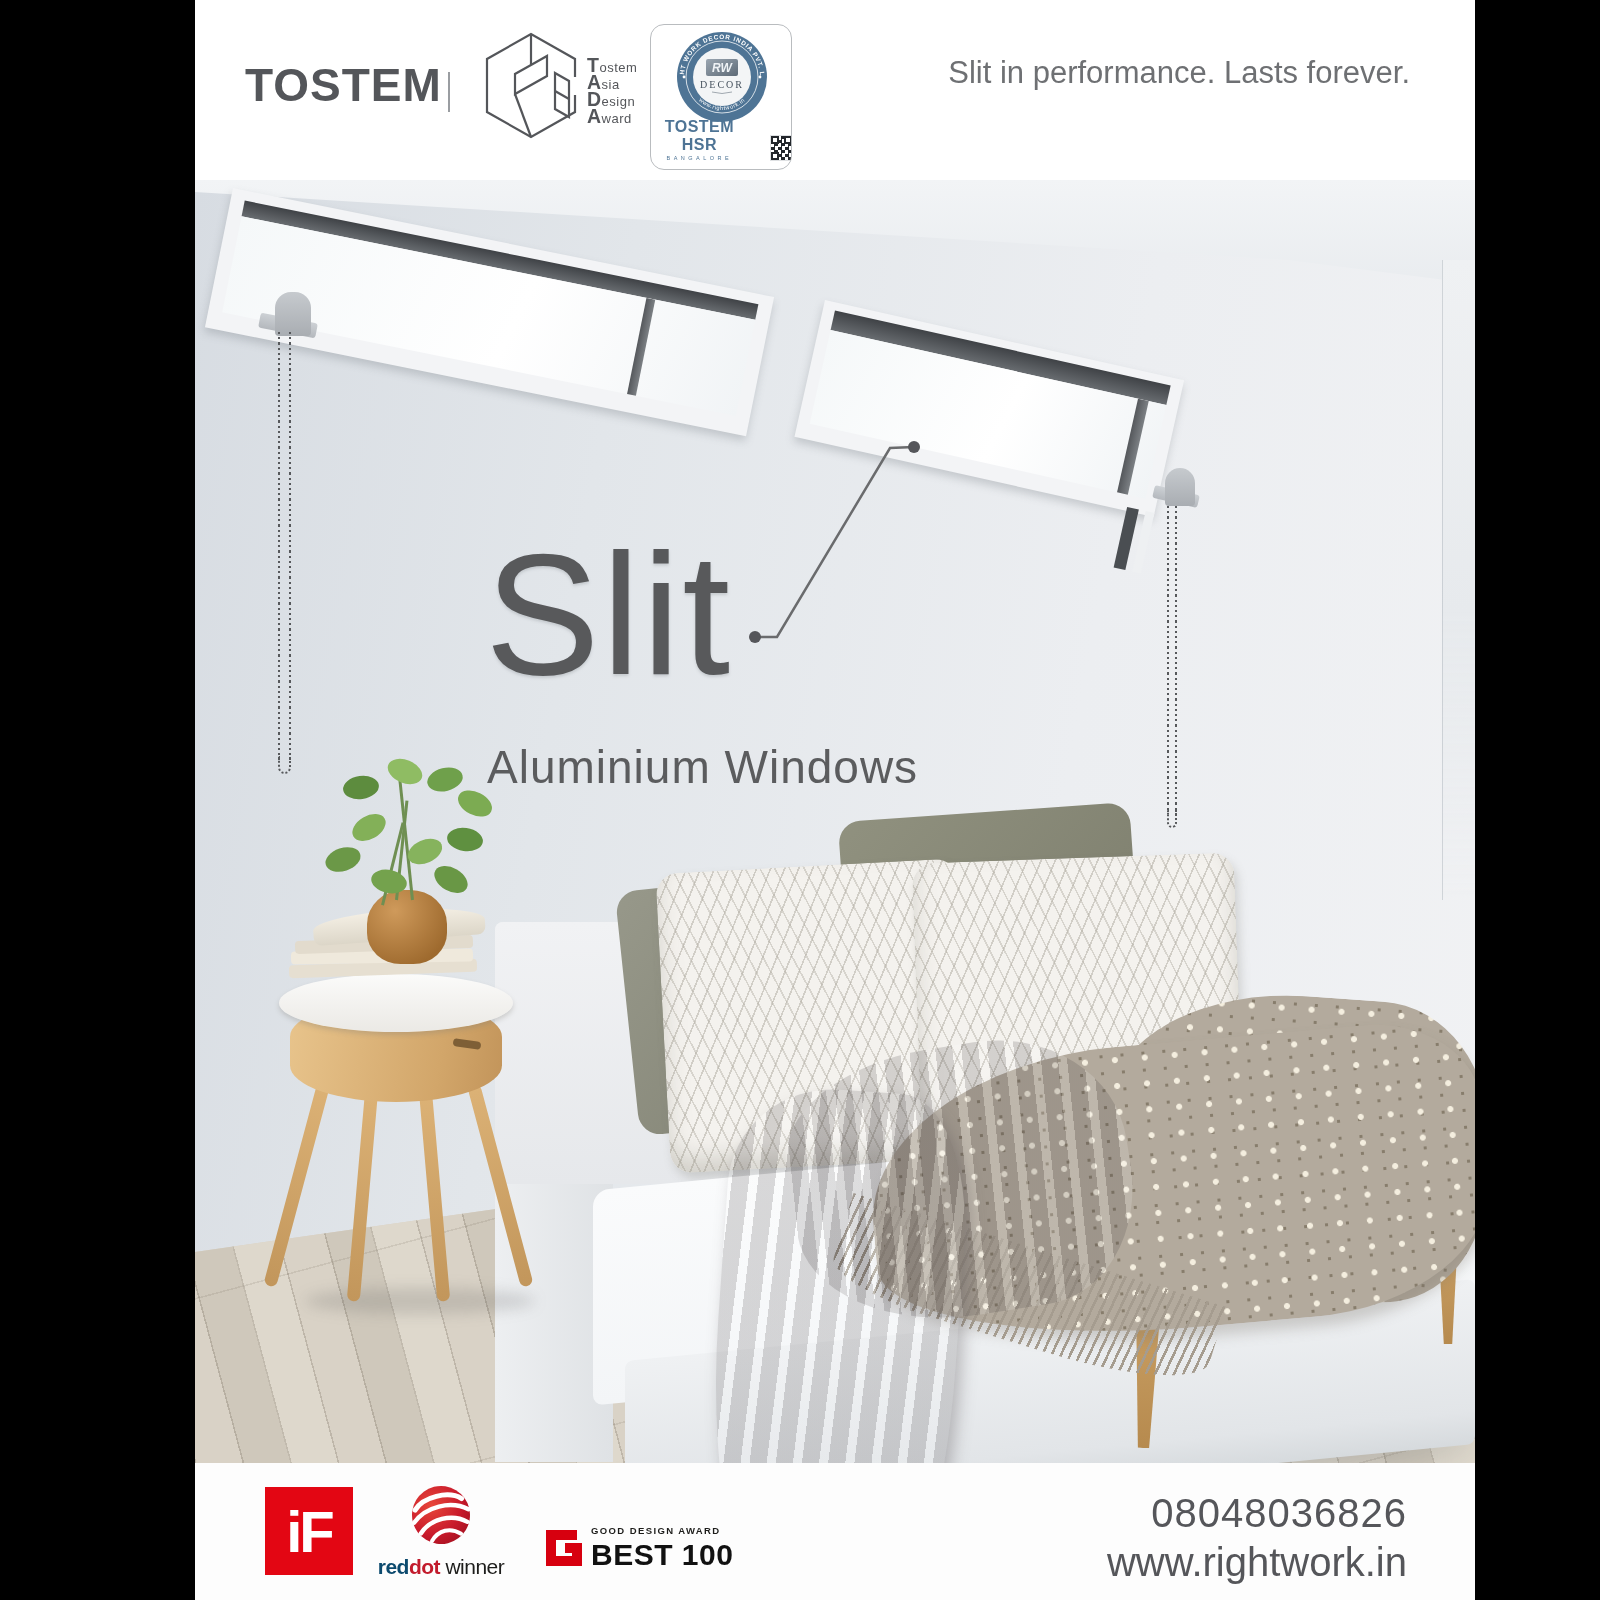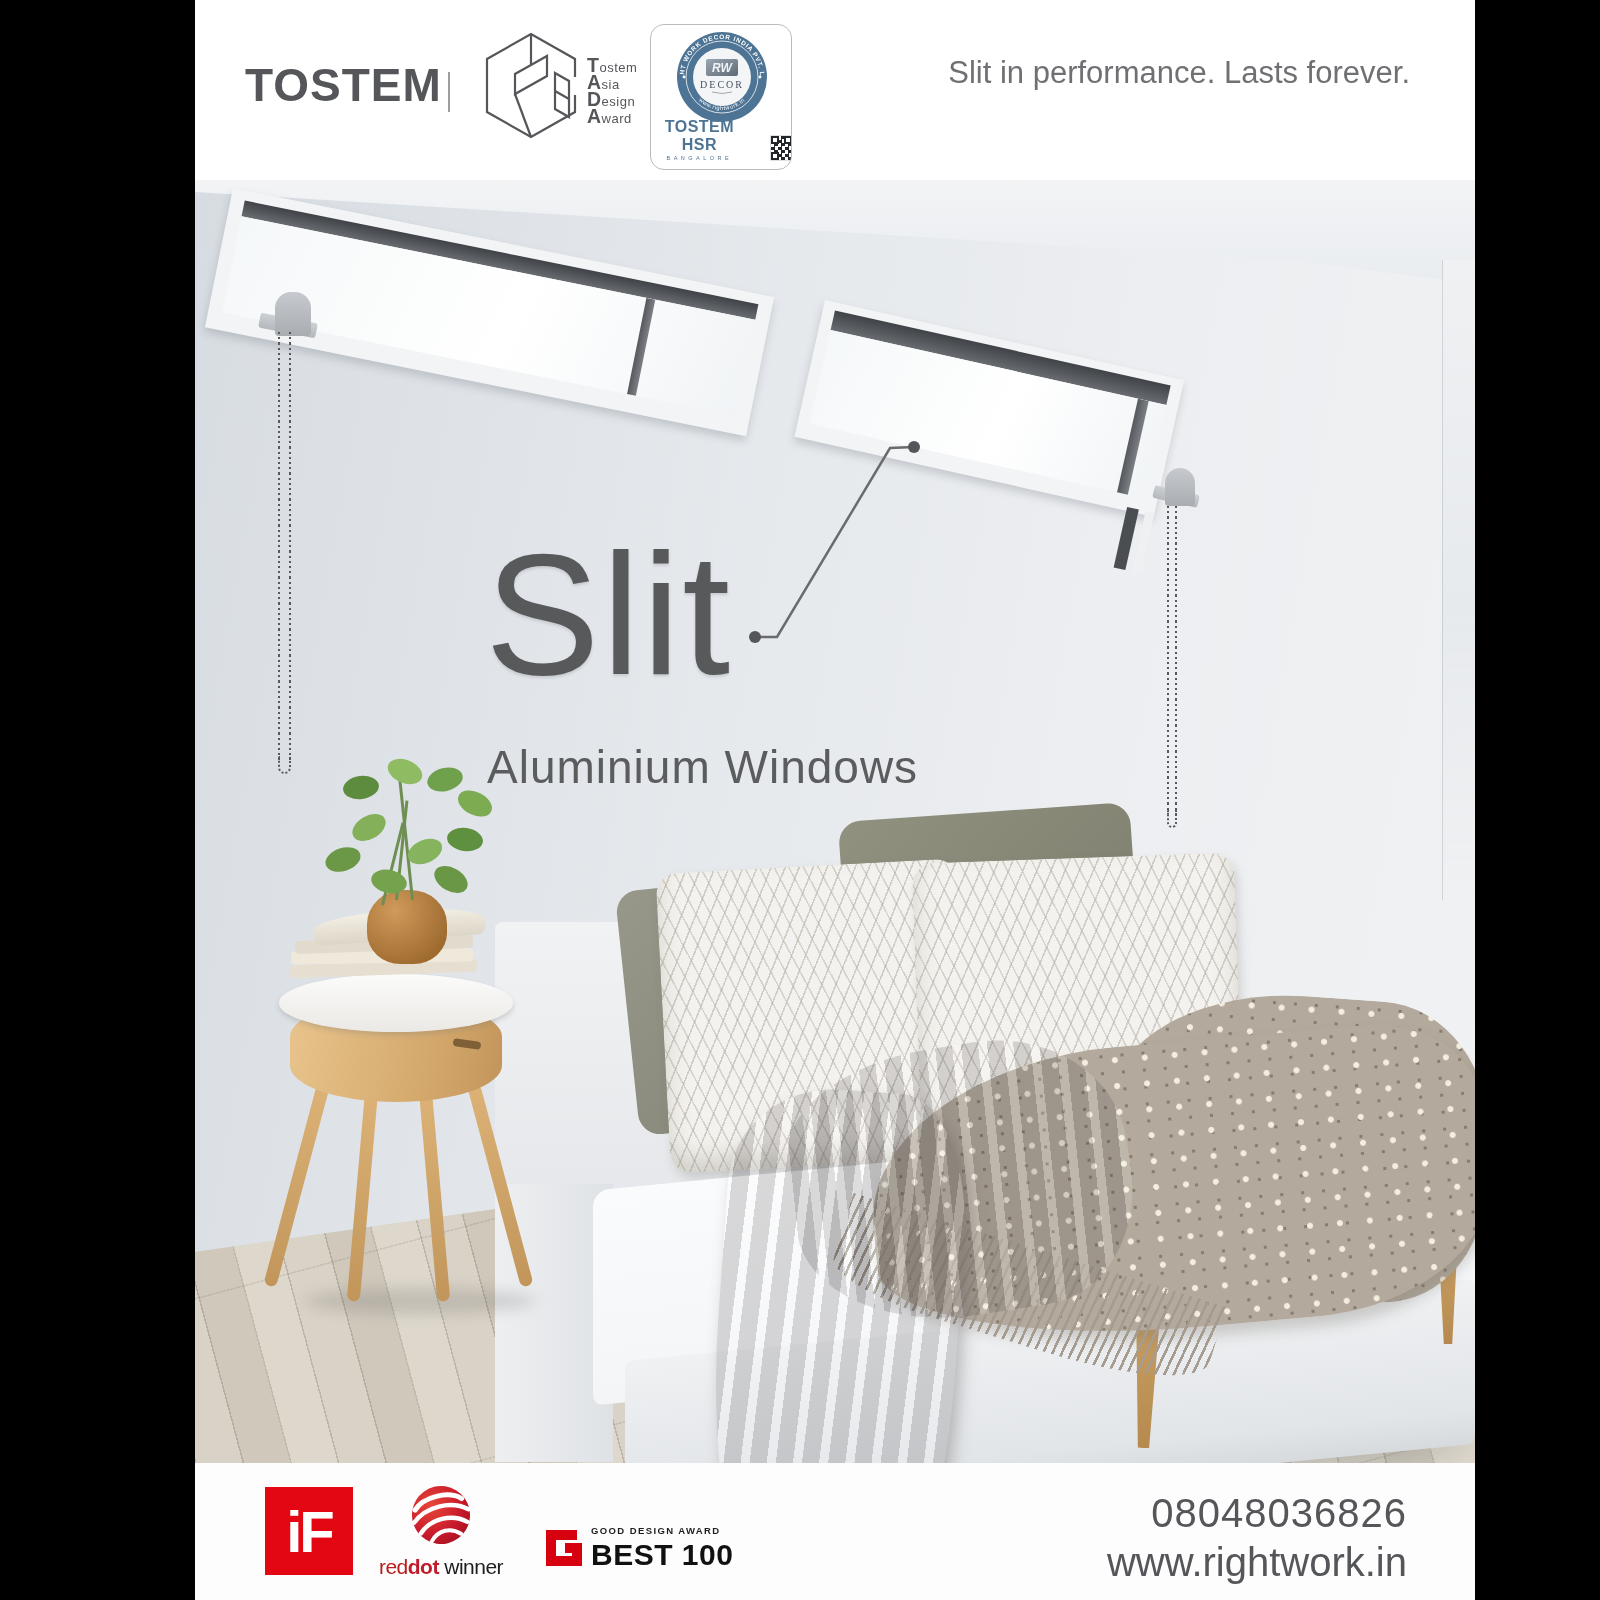--- a/index.html
+++ b/index.html
@@ -136,21 +136,21 @@
   .table-shadow { position:absolute; left:110px; top:1108px; width:230px; height:26px; background:rgba(90,92,88,.2);
       border-radius:50%; filter:blur(7px); }
 
   
   .footer { position:absolute; left:0; top:1463px; width:1280px; height:137px; background:#fdfdfd; z-index:30; }
   .if-logo { position:absolute; left:70px; top:24px; width:88px; height:88px; background:#e30613;
       display:flex; align-items:center; justify-content:center; }
   .if-logo span { color:#fff; font-size:58px; font-weight:bold; letter-spacing:-3px; font-style:normal; }
   .reddot { position:absolute; left:182px; top:20px; width:128px; text-align:center; }
   .reddot-caption { margin-top:4px; font-size:21px; color:#1d1d1b; letter-spacing:-.5px; }
-  .reddot-caption .rd-bold { font-weight:normal; color:#b91c1c; }
+  .reddot-caption .rd-bold { font-weight:bold; color:#0c4a6e; }
   .reddot-caption .rd-red { font-weight:bold; color:#c21b2c; }
   .gdesign { position:absolute; left:342px; top:62px; display:flex; align-items:flex-start; gap:8px; }
   .gdesign-text .gd-eyebrow { font-size:9.5px; font-weight:bold; color:#1d1d1b; letter-spacing:1.4px; }
   .gdesign-text .gd-title { font-size:30px; font-weight:bold; color:#111; letter-spacing:.5px; margin-top:2px; }
   .centenary { position:absolute; left:512px; top:16px; text-align:center; }
   .centenary-caption { margin-top:5px; font-size:11px; letter-spacing:8px; color:#4b4d4f; }
   .contact { position:absolute; right:68px; top:28px; text-align:right; color:#55565a; }
   .contact .phone { font-size:40px; letter-spacing:1px; }
   .contact .site  { font-size:40px; margin-top:4px; }
 </style>

